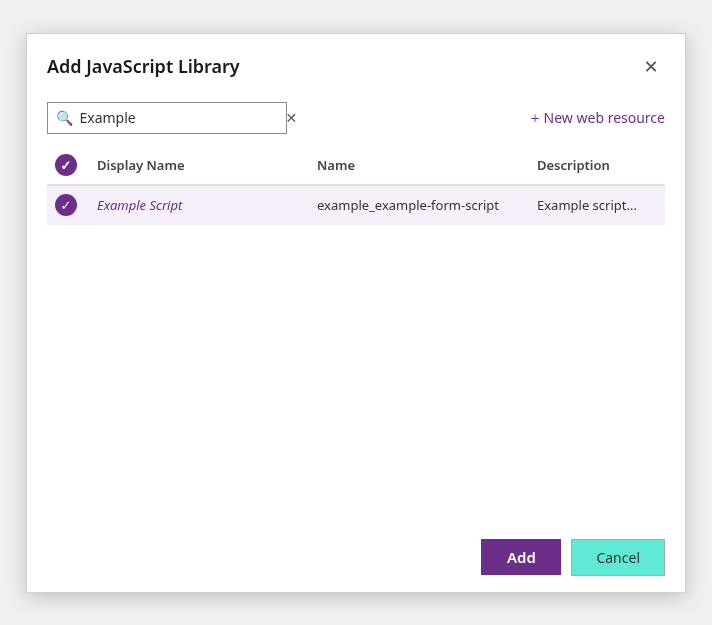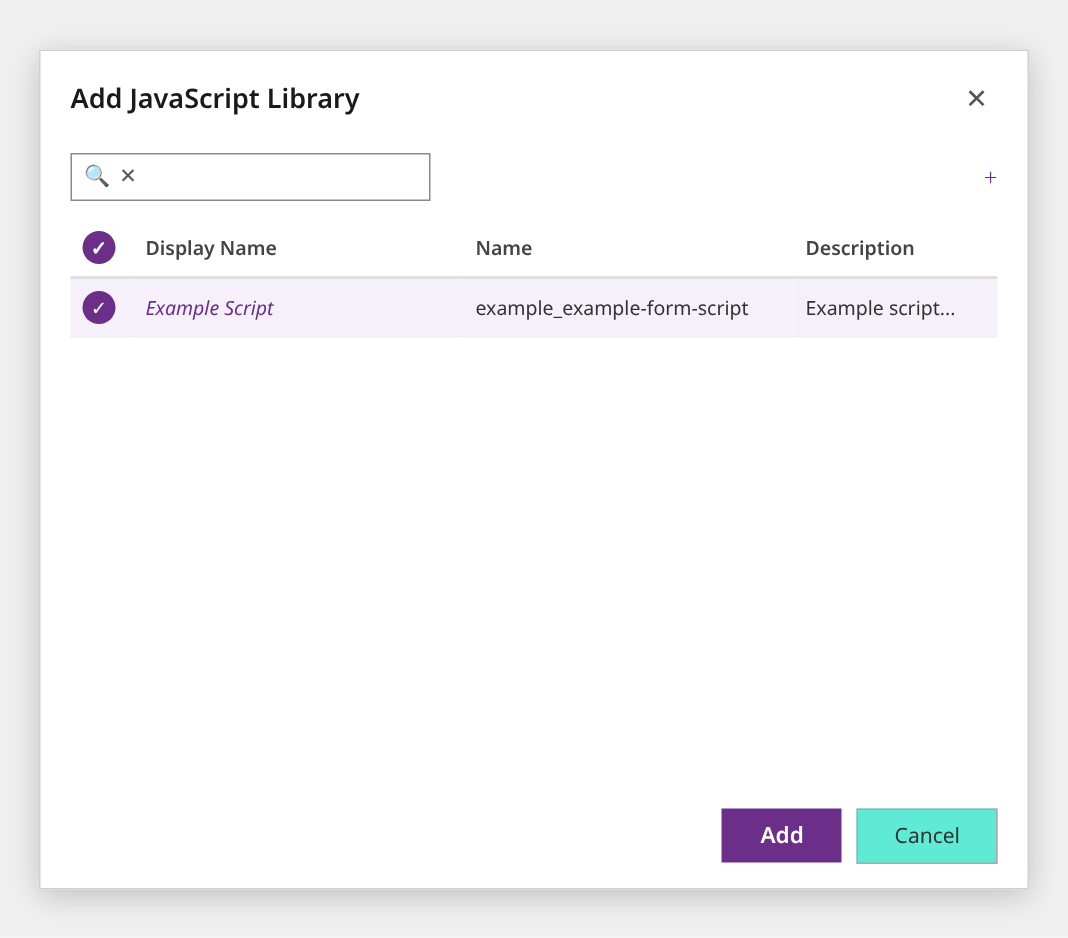--- a/index.html
+++ b/index.html
@@ -247,25 +247,27 @@
   <div class="dialog">
 
     <div class="dialog-header">
       <span class="dialog-title">Add JavaScript Library</span>
       <button class="close-button">✕</button>
     </div>
 
     <div class="dialog-toolbar">
       <div class="search-box">
         <span class="search-icon">🔍</span>
+        <input class="search-input" type="text" value="Example" style="">
         <button class="search-clear">✕</button>
       </div>
 
       <button class="new-resource-button">
         <span class="plus-icon">+</span>
+        <span>New web resource</span>
       </button>
     </div>
 
     <div class="table-container">
       <table class="table">
         <thead class="table-header">
           <tr>
             <th class="th-checkbox">
               <div class="header-check-circle">✓</div>
             </th>

